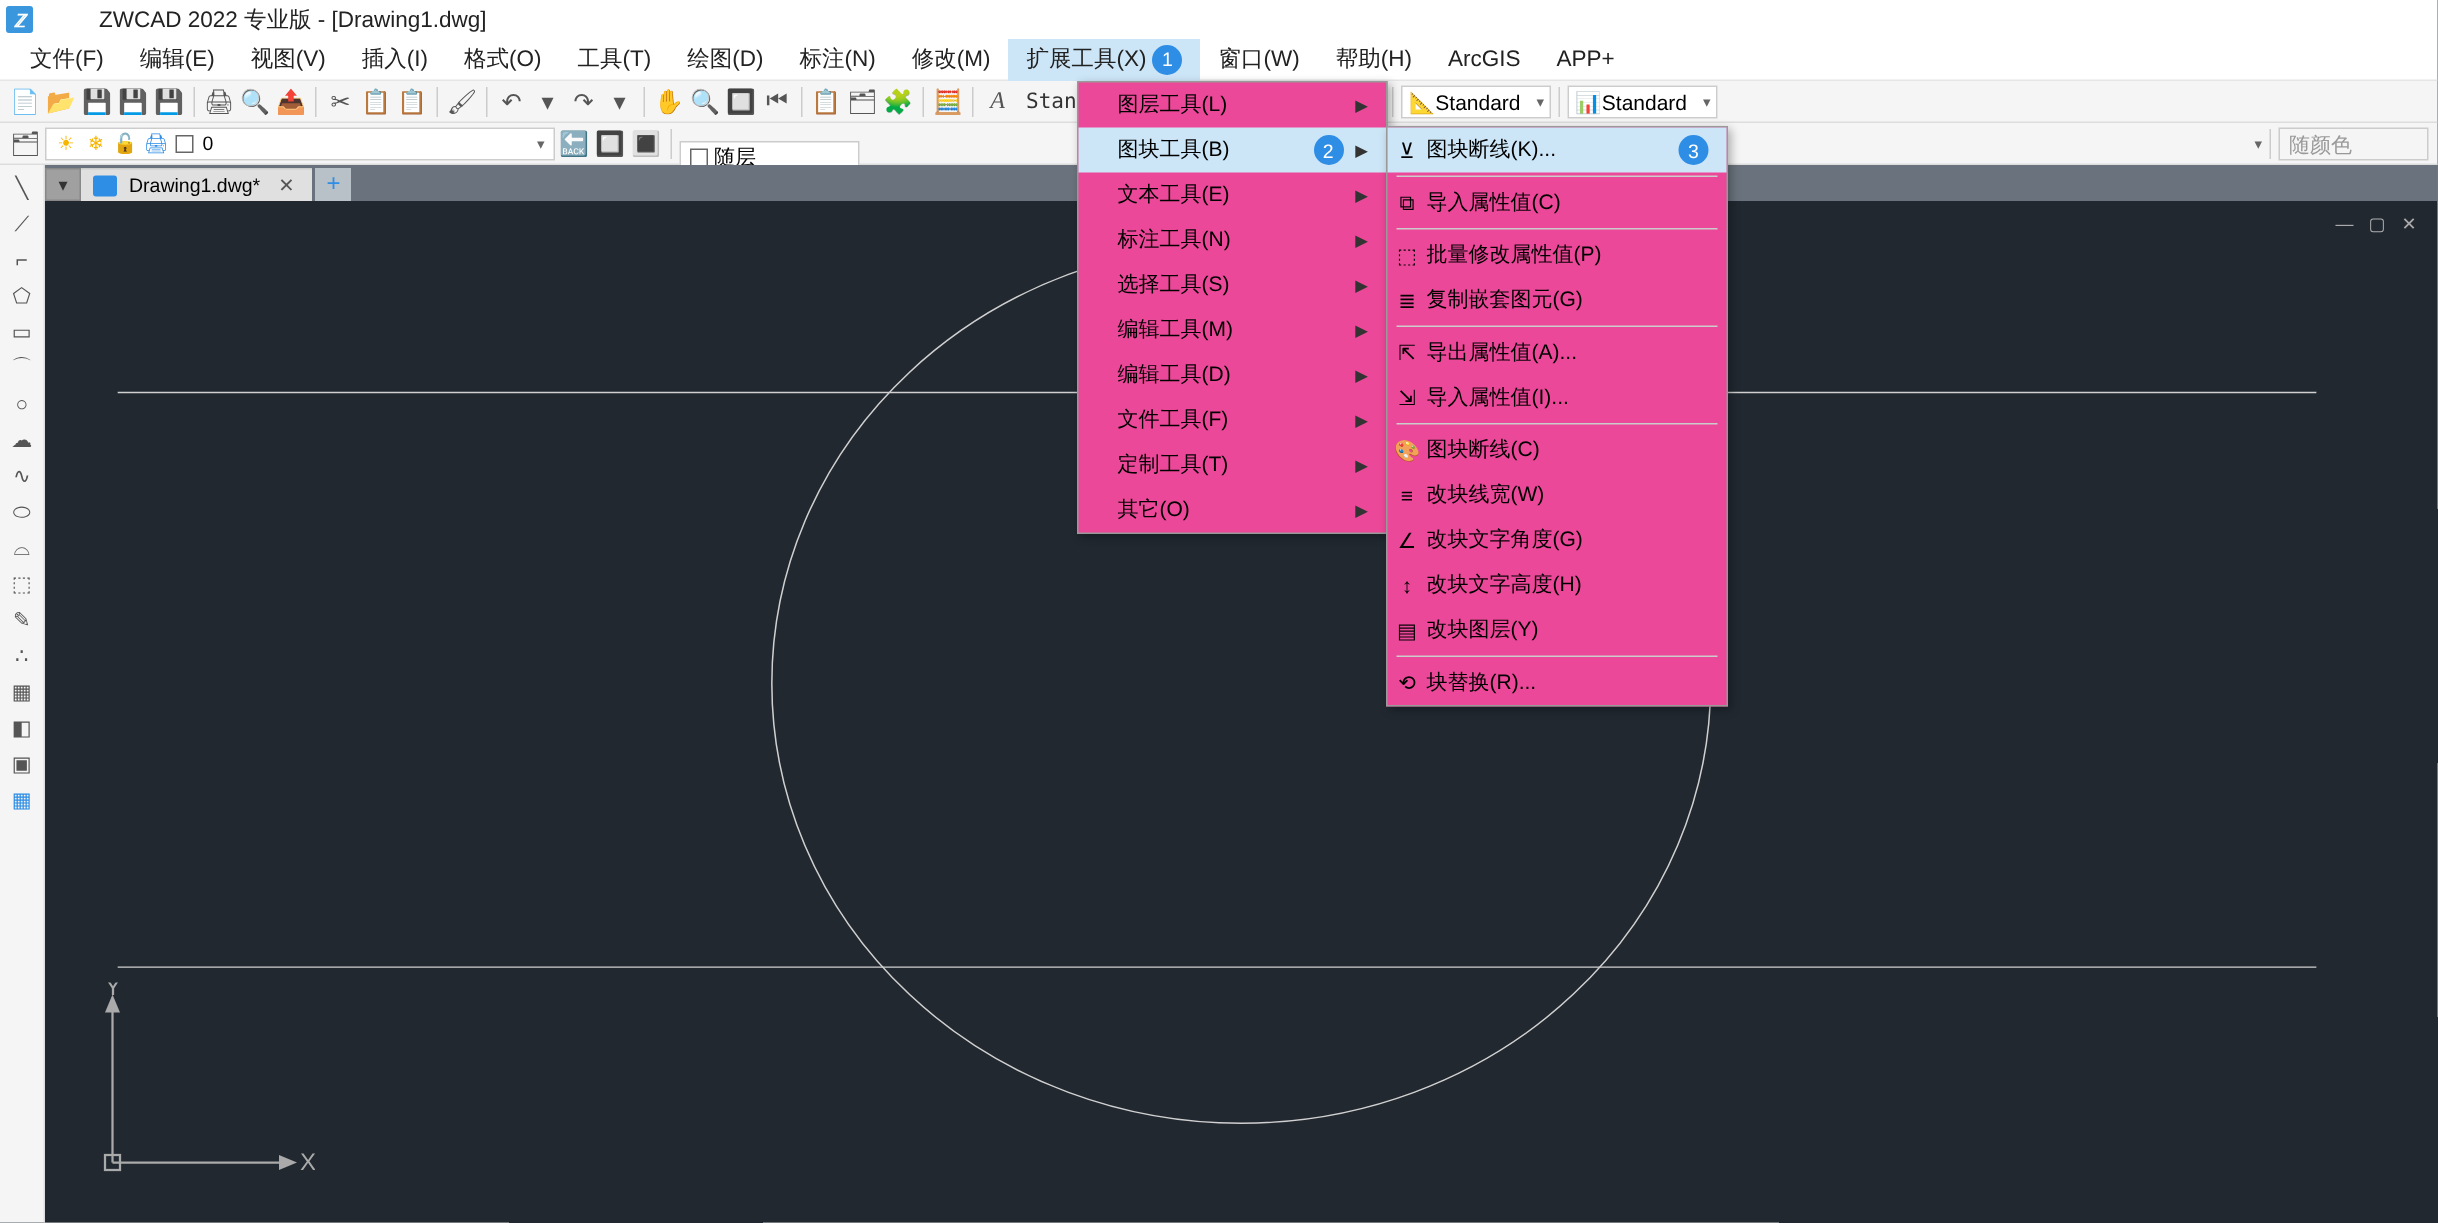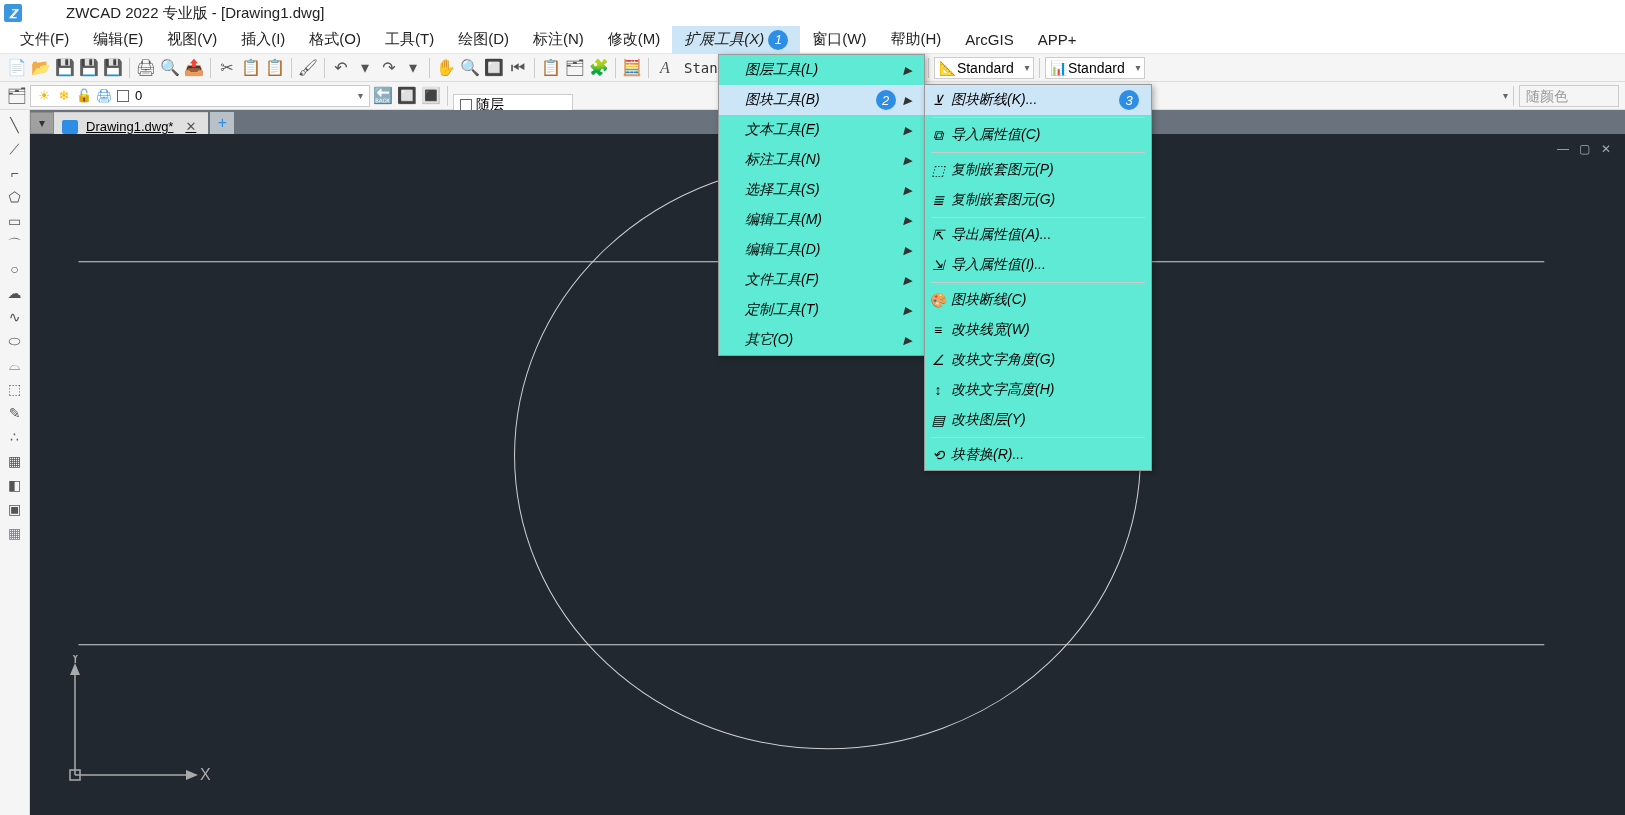--- a/index.html
+++ b/index.html
@@ -5,21 +5,21 @@
     * { margin: 0; padding: 0; box-sizing: border-box; font-family: "Microsoft YaHei", Arial, sans-serif; }
     body { background: #fff; overflow: hidden; }
     
     .titlebar { height: 26px; display: flex; align-items: center; padding: 0 4px; background: #fff; gap: 38px; }
     .app-icon { width: 18px; height: 18px; background: #3a96dd; border-radius: 2px; margin-right: 6px; display: flex; align-items: center; justify-content: center; }
     .app-icon::before { content: "ℤ"; color: #fff; font-size: 12px; font-style: italic; font-weight: bold; }
     .titlebar-text { font-size: 15px; color: #222; }
     
     .menubar { height: 28px; display: flex; align-items: center; padding: 0 8px; background: #fff; border-bottom: 1px solid #e5e5e5; }
     .menu-item { padding: 4px 12px; font-size: 15px; color: #222; cursor: pointer; display: flex; align-items: center; }
-    .menu-item.active { background: #cde6f7; font-style: italic; }
+    .menu-item.active { background: #cde6f7; }
     .badge { display: inline-flex; align-items: center; justify-content: center; width: 20px; height: 20px; border-radius: 50%; background: #2e8de5; color: #fff; font-size: 13px; margin-left: 4px; }
     
     .toolbar { height: 28px; display: flex; align-items: center; padding: 0 6px; background: #f5f5f5; border-bottom: 1px solid #ddd; gap: 2px; }
     .tb-btn { width: 22px; height: 22px; display: flex; align-items: center; justify-content: center; cursor: pointer; color: #555; }
     .tb-sep { width: 1px; height: 20px; background: #ccc; margin: 0 3px; }
     .tb-label { font-size: 14px; color: #333; font-family: monospace; padding: 0 6px; }
     .tb-dropdown { border: 1px solid #ccc; background: #fff; height: 22px; display: flex; align-items: center; padding: 0 4px; font-size: 14px; min-width: 100px; font-family: monospace; }
     .tb-arrow { margin-left: auto; font-size: 10px; color: #666; }
     
     .toolbar2 { height: 28px; display: flex; align-items: center; padding: 0 6px; background: #f5f5f5; border-bottom: 1px solid #ddd; gap: 2px; }
@@ -29,32 +29,32 @@
     .bylayer-box { border: 1px solid #ccc; background: #fff; height: 22px; display: flex; align-items: center; padding: 0 6px; font-size: 14px; min-width: 120px; gap: 4px; margin-top: 19px; }
     .bycolor-box { border: 1px solid #ccc; background: #f5f5f5; height: 22px; display: flex; align-items: flex-end; padding: 0 6px; font-size: 14px; min-width: 100px; gap: 4px; color: #999; }
     
     .main-area { display: flex; height: calc(100vh - 110px); }
     .left-toolbar { width: 30px; background: #f5f5f5; border-right: 1px solid #ddd; display: flex; flex-direction: column; padding: 4px 0; gap: 2px; align-items: center; }
     .lt-btn { width: 24px; height: 22px; display: flex; align-items: center; justify-content: center; cursor: pointer; color: #555; font-size: 14px; }
     
     .canvas-area { flex: 1; background: #212830; position: relative; }
     .tab-strip { height: 24px; background: #6a737d; display: flex; align-items: flex-end; }
     .tab-nav { width: 24px; height: 22px; background: #a0a0a0; display: flex; align-items: center; justify-content: center; color: #333; font-size: 12px; cursor: pointer; border: 1px solid #888; }
-    .tab { height: 22px; background: #e0e0e0; display: flex; align-items: flex-end; padding: 0 8px; font-size: 13px; font-family: monospace; gap: 8px; border-top: 1px solid #ccc; text-decoration: underline; }
+    .tab { height: 22px; background: #e0e0e0; display: flex; align-items: center; padding: 0 8px; font-size: 13px; font-family: monospace; gap: 8px; border-top: 1px solid #ccc; }
     .tab-icon { width: 16px; height: 14px; background: #2e8de5; border-radius: 2px; }
     .tab-close { cursor: pointer; color: #555; padding: 0 4px; }
     .tab-add { width: 24px; height: 22px; background: #b8c0c8; display: flex; align-items: center; justify-content: center; color: #2e8de5; font-size: 16px; cursor: pointer; margin-left: 2px; }
     
     .drawing { position: absolute; top: 24px; left: 0; right: 0; bottom: 0; }
     .viewport-controls { position: absolute; top: 8px; right: 8px; display: flex; gap: 6px; }
     .vc-btn { width: 16px; height: 14px; color: #aaa; font-size: 12px; cursor: pointer; }
     
     .ucs-icon { position: absolute; bottom: 20px; left: 20px; }
     
-    .submenu { position: absolute; background: #5eead4; border: 1px solid #999; box-shadow: 2px 2px 6px rgba(0,0,0,0.3); font-size: 14px; z-index: 100; font-style: italic; }
+    .submenu { position: absolute; background: #ec4899; border: 1px solid #999; box-shadow: 2px 2px 6px rgba(0,0,0,0.3); font-size: 14px; z-index: 100; }
     .submenu1 { top: 54px; left: 718px; width: 207px; }
     .submenu2 { top: 84px; left: 924px; width: 228px; }
     .sm-item { height: 30px; display: flex; align-items: center; padding: 0 12px 0 26px; cursor: pointer; position: relative; }
     .sm-item.highlighted { background: #cde6f7; }
     .sm-arrow { margin-left: auto; font-size: 11px; color: #333; }
     .sm-icon { position: absolute; left: 4px; width: 18px; height: 18px; display: flex; align-items: center; justify-content: center; }
     .sm-sep { height: 1px; background: #ccc; margin: 2px 6px; }
     .sm-badge { margin-left: auto; }
     
     svg { display: block; }
@@ -277,21 +277,21 @@
     <span class="badge sm-badge">3</span>
   </div>
   <div class="sm-sep"></div>
   <div class="sm-item">
     <span class="sm-icon">⧉</span>
     <span>导入属性值(C)</span>
   </div>
   <div class="sm-sep"></div>
   <div class="sm-item">
     <span class="sm-icon">⬚</span>
-    <span>复制嵌套图元(P)</span>
+    <span>批量修改属性值(P)</span>
   </div>
   <div class="sm-item">
     <span class="sm-icon">≣</span>
     <span>复制嵌套图元(G)</span>
   </div>
   <div class="sm-sep"></div>
   <div class="sm-item">
     <span class="sm-icon">⇱</span>
     <span>导出属性值(A)...</span>
   </div>

